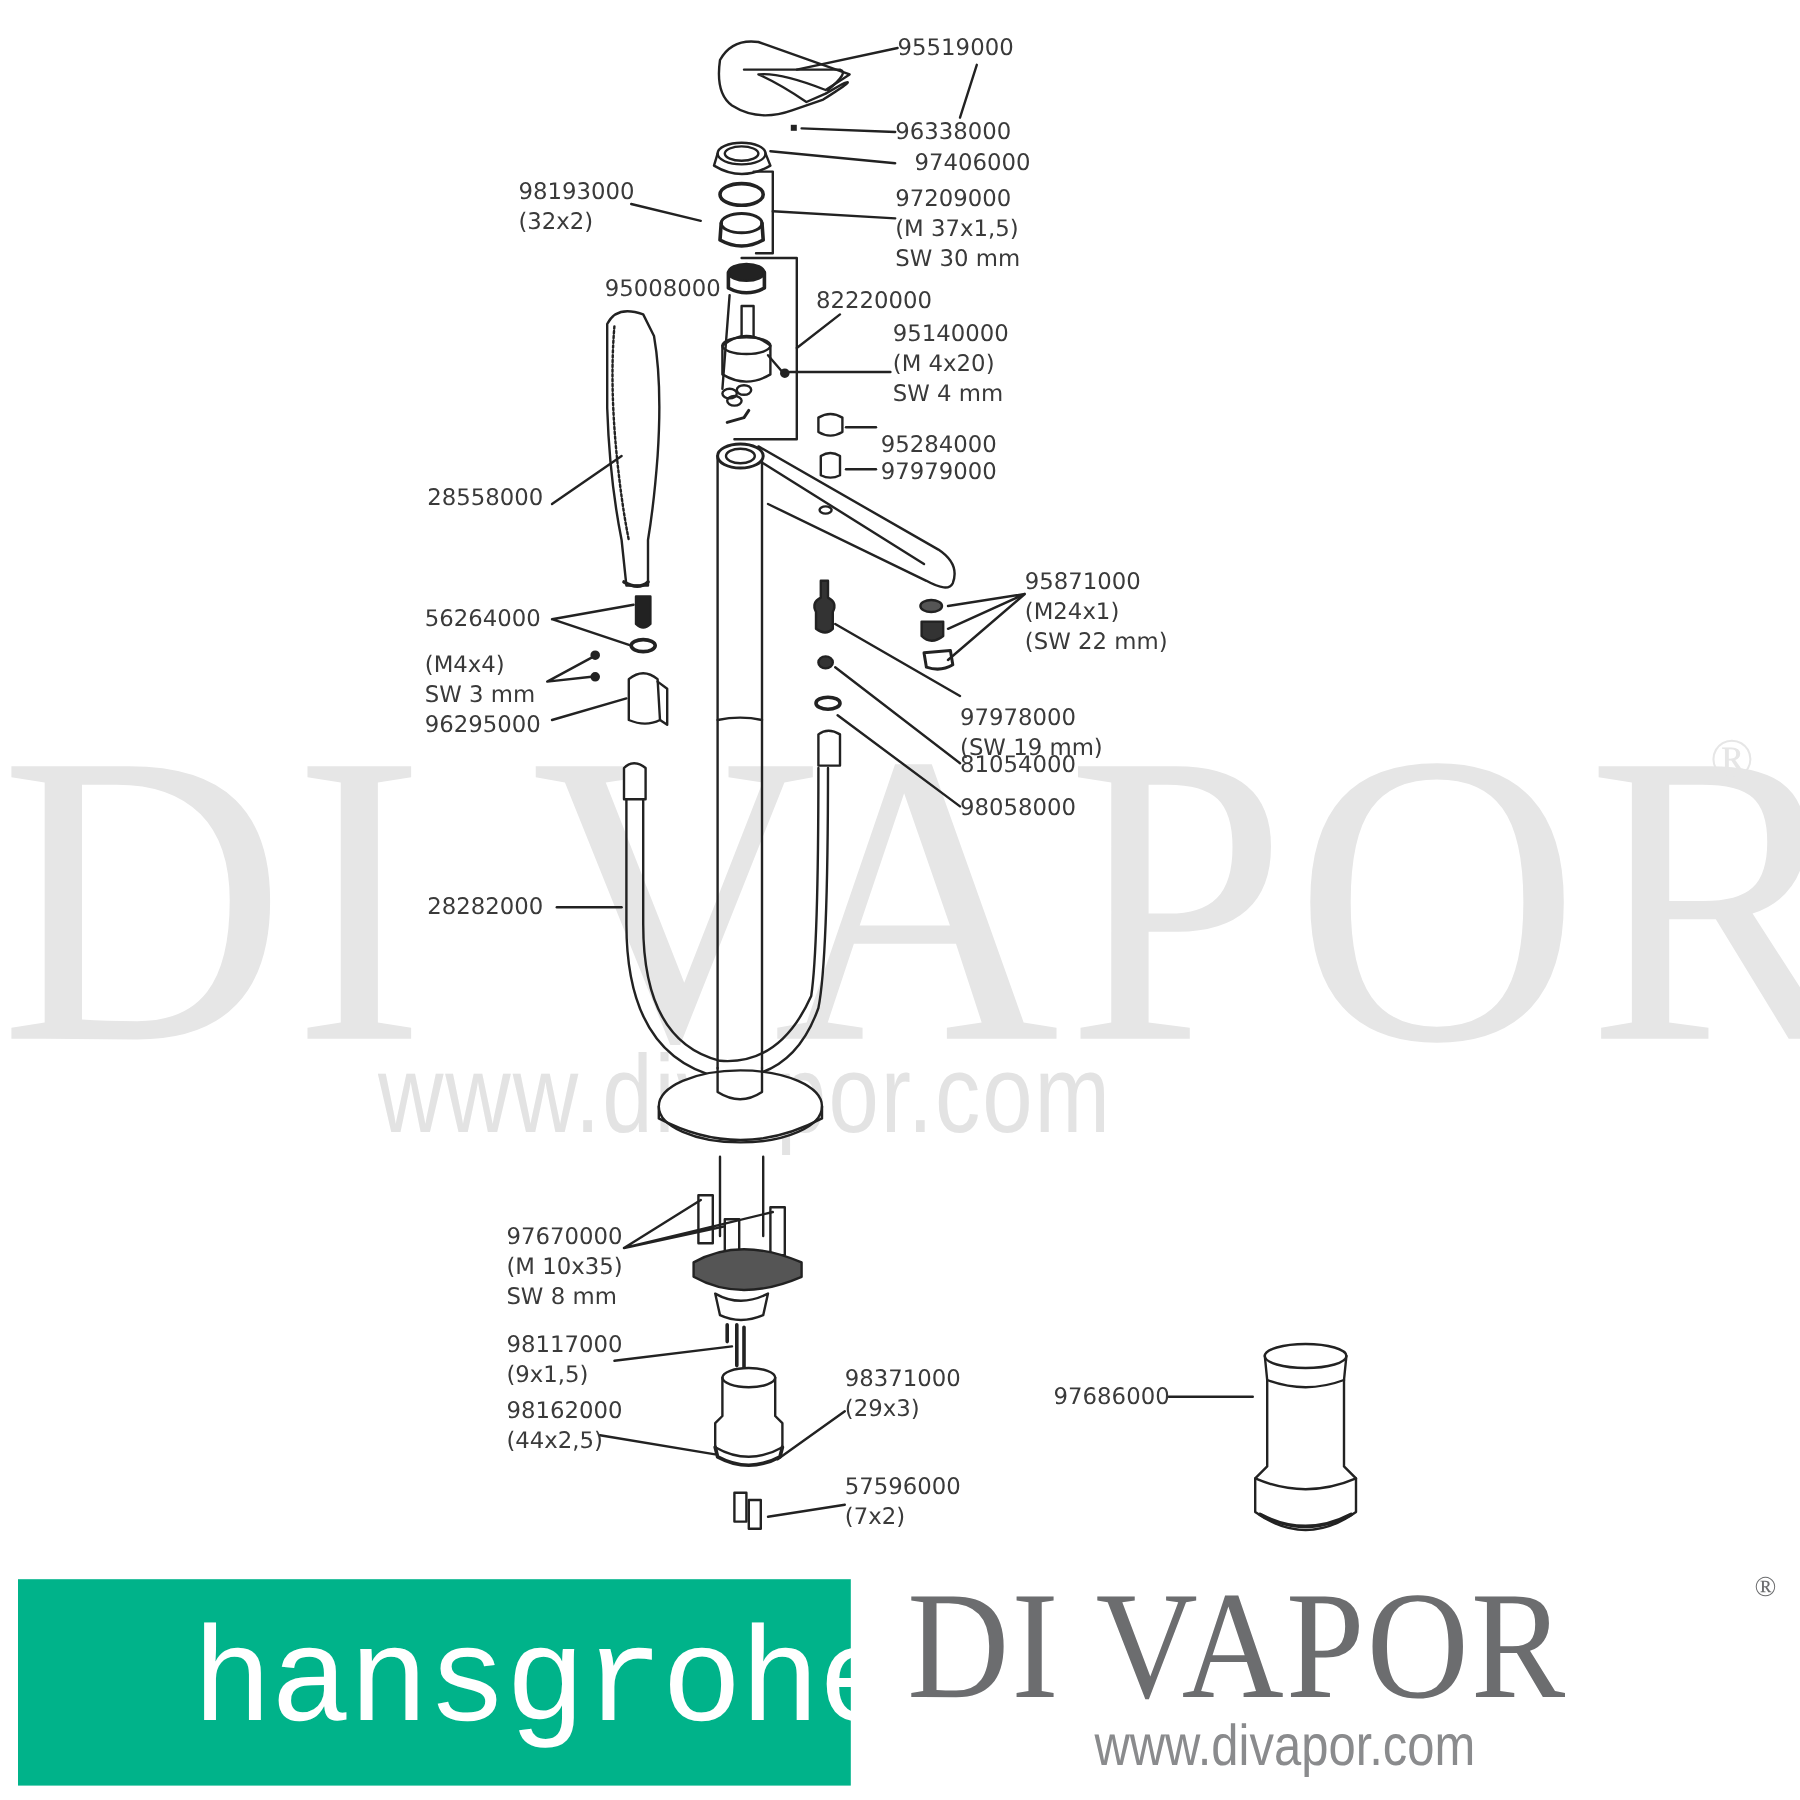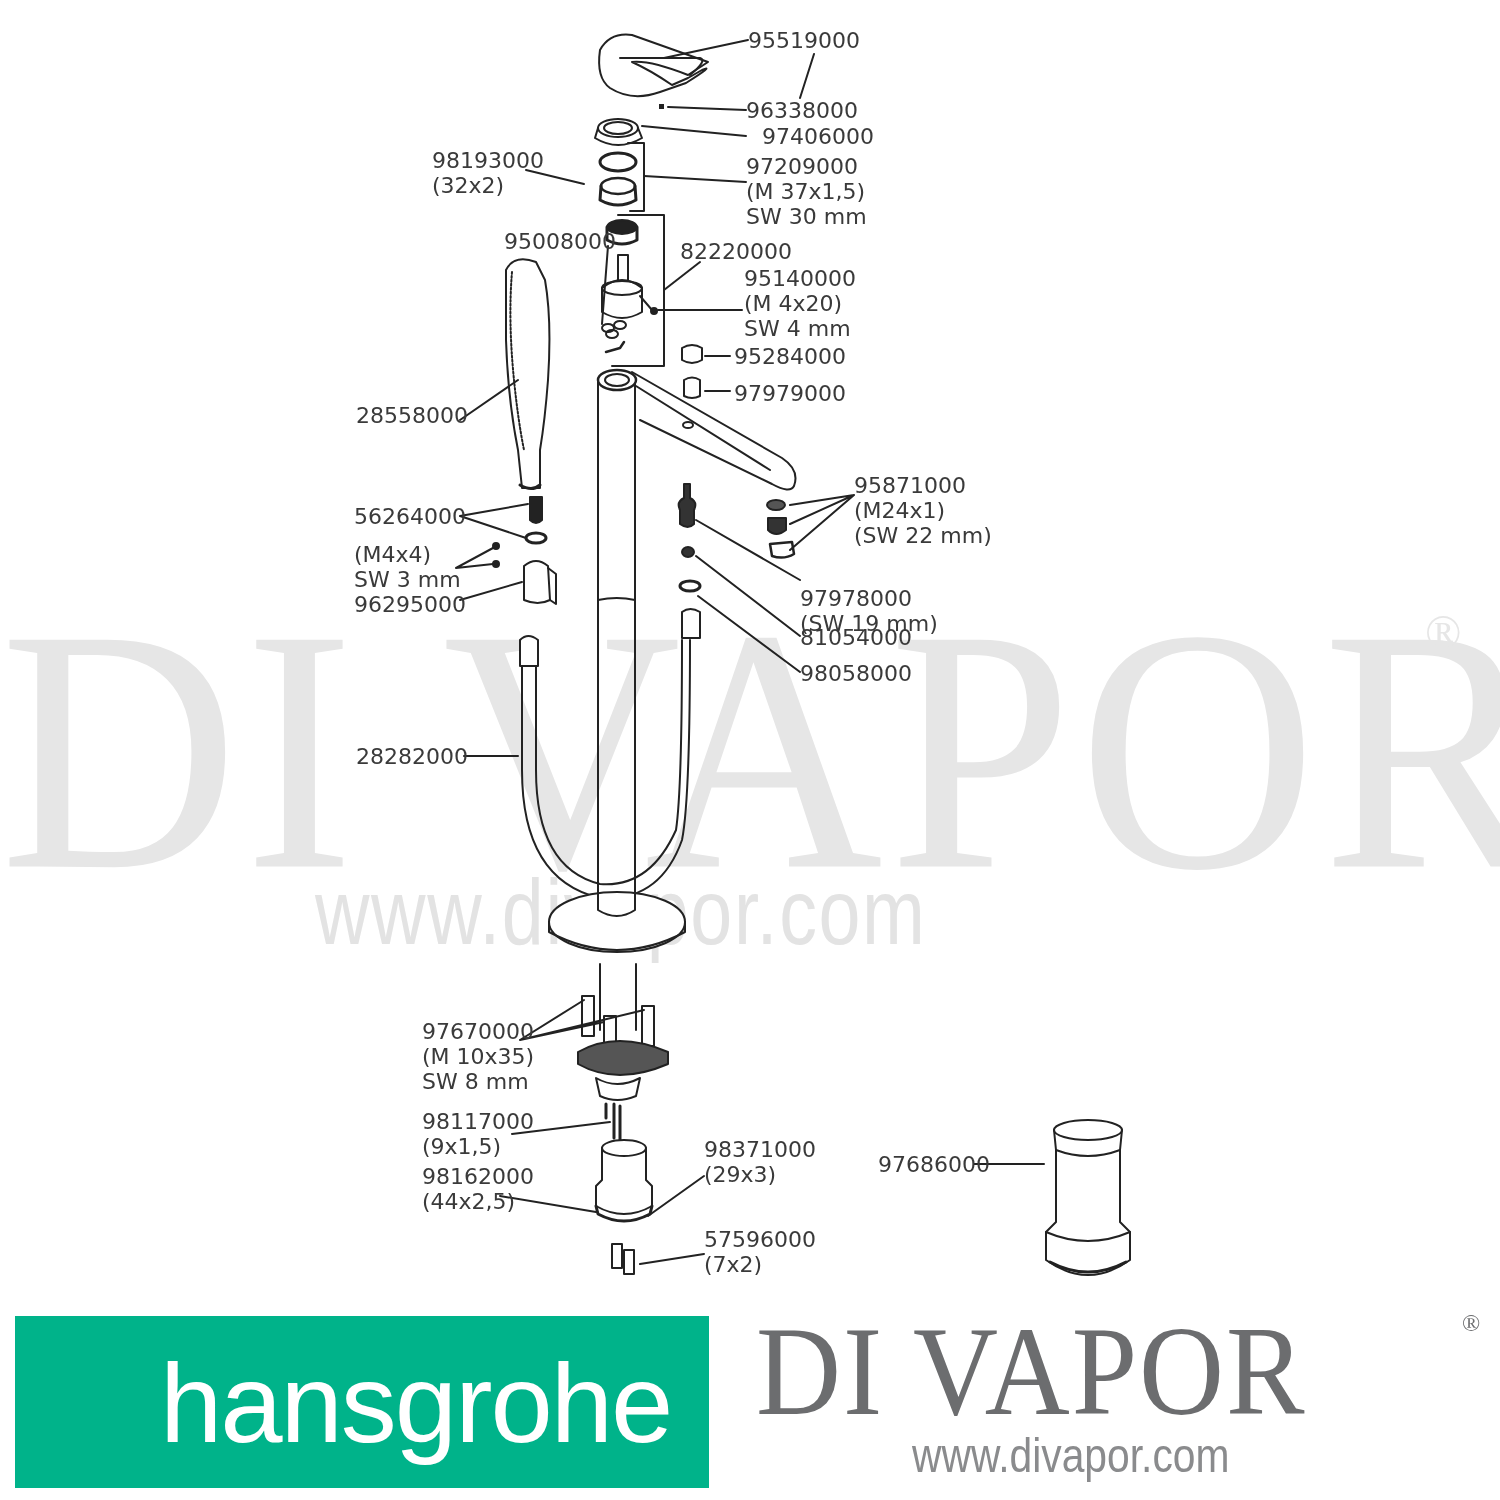--- a/index.html
+++ b/index.html
@@ -2,23 +2,23 @@
 <html><head>
 <meta charset="utf-8">
 <style>
   html,body{margin:0;padding:0;background:#fff;}
   body{width:1500px;height:1500px;position:relative;overflow:hidden;font-family:"DejaVu Sans",sans-serif;}
   .wm{position:absolute;color:#e6e6e6;font-family:"Liberation Serif","DejaVu Serif",serif;white-space:nowrap;}
   .wm-big{left:0;top:560px;font-size:330px;letter-spacing:6px;transform:scaleY(1.05);}
   .wm-reg{left:1425px;top:605px;font-size:48px;}
   .wm-url{left:315px;top:860px;font-family:"Liberation Sans",sans-serif;font-size:92px;color:#e3e3e3;letter-spacing:2px;transform:scaleX(0.82);transform-origin:left top;}
   svg.diagram{position:absolute;left:0;top:0;}
-  .lbl{position:absolute;color:#3a3a3a;font-size:22px;line-height:25px;white-space:pre;font-family:"DejaVu Sans",sans-serif;}
+  .lbl{position:absolute;color:#3a3a3a;font-size:19px;line-height:25px;white-space:pre;font-family:"DejaVu Sans",sans-serif;}
   .hg{position:absolute;left:15px;top:1316px;width:694px;height:172px;background:#00b38a;}
-  .hg-text{position:absolute;left:160px;top:1318px;color:#fff;font-family:Liberation Sans, sans-serif;font-size:112px;letter-spacing:-2px;line-height:172px;transform:scaleX(1.0);}
+  .hg-text{position:absolute;left:160px;top:1318px;color:#fff;font-family:Liberation Mono, monospace;font-size:112px;letter-spacing:-2px;line-height:172px;transform:scaleX(1.0);}
   .dv{position:absolute;left:756px;top:1306px;color:#6c6d6f;font-family:"Liberation Serif","DejaVu Serif",serif;font-size:128px;line-height:130px;letter-spacing:2px;transform:scaleX(0.92);transform-origin:left top;}
   .dv-reg{position:absolute;left:1462px;top:1310px;color:#6c6d6f;font-size:24px;font-family:"Liberation Serif",serif;}
   .dv-url{position:absolute;left:912px;top:1428px;color:#8a8b8d;font-family:"Liberation Sans",sans-serif;font-size:48px;transform:scaleX(0.85);transform-origin:left top;}
 </style>
 </head>
 <body>
 
 <div class="wm wm-big">DI VAPOR</div>
 <div class="wm wm-reg">®</div>
 <div class="wm wm-url">www.divapor.com</div>
@@ -158,21 +158,21 @@
 <div class="lbl" style="left:432px;top:148px">98193000
 (32x2)</div>
 <div class="lbl" style="left:746px;top:154px">97209000
 (M 37x1,5)
 SW 30 mm</div>
 <div class="lbl" style="left:504px;top:229px">95008000</div>
 <div class="lbl" style="left:680px;top:239px">82220000</div>
 <div class="lbl" style="left:744px;top:266px">95140000
 (M 4x20)
 SW 4 mm</div>
-<div class="lbl" style="left:734px;top:344px">95284000</div>
+<div class="lbl" style="left:734px;top:359px">95284000</div>
 <div class="lbl" style="left:734px;top:381px">97979000</div>
 <div class="lbl" style="left:356px;top:403px">28558000</div>
 <div class="lbl" style="left:854px;top:473px">95871000
 (M24x1)
 (SW 22 mm)</div>
 <div class="lbl" style="left:354px;top:504px">56264000</div>
 <div class="lbl" style="left:354px;top:542px">(M4x4)
 SW 3 mm
 96295000</div>
 <div class="lbl" style="left:800px;top:586px">97978000

